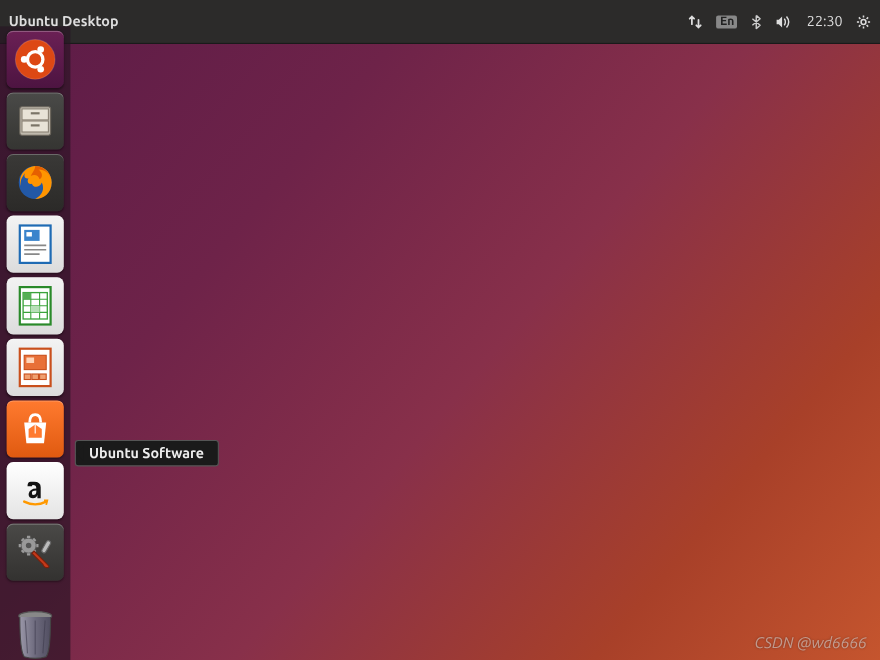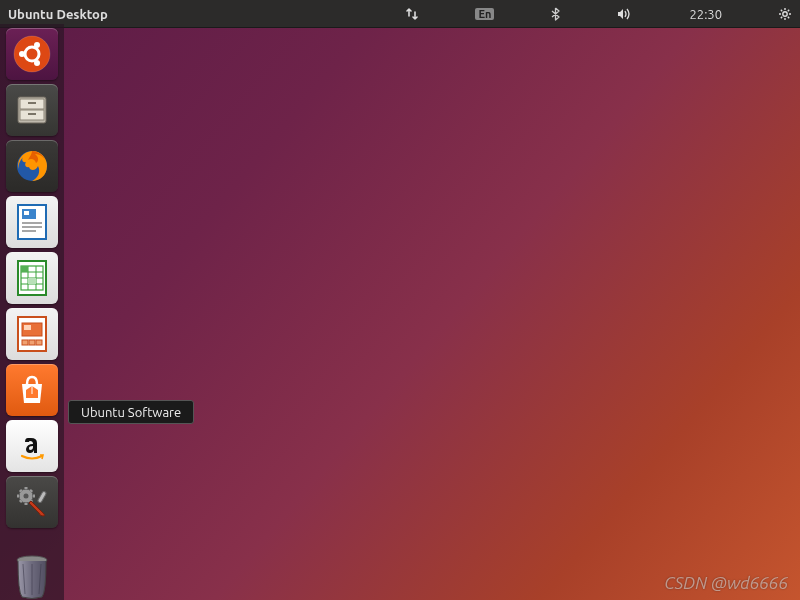--- a/index.html
+++ b/index.html
@@ -4,30 +4,30 @@
 <style>
 * { margin: 0; padding: 0; box-sizing: border-box; }
 body {
   width: 800px; height: 600px;
   font-family: Ubuntu, "Segoe UI", sans-serif;
   overflow: hidden; position: relative;
   background: linear-gradient(130deg, #5b1b47 0%, #6e2349 30%, #88304a 55%, #a84029 80%, #c5552e 100%);
 }
 
 .top-panel {
-  position: absolute; top:0; left:0; right:0; height:28px;
+  position: absolute; top:0; left:0; right:0; height:40px;
   background:#2c2b2a; color:#ddd;
   display:flex; align-items:center; padding:0 8px;
   font-size:13px; font-weight:600;
   border-bottom:1px solid #1a1a1a;
   justify-content:flex-end;
 }
 .panel-left{flex:1;}
 .panel-right{display:flex; align-items:center; gap:12px;}
-.panel-right .ind{display:flex; align-items:center; justify-content:center;margin-left:44px;}
+.panel-right .ind{display:flex; align-items:center; justify-content:center;}
 .lang-box{background:#888; color:#222; border-radius:2px; padding:0 3px; font-size:11px; font-weight:700;}
 
 .launcher{
   position:absolute; top:24px; left:0; bottom:0; width:64px;
   background:rgba(40,20,35,0.65);
   display:flex; flex-direction:column; align-items:center;
   padding-top:4px; gap:4px;
 }
 .tile{
   width:52px; height:52px; border-radius:6px;
@@ -46,29 +46,30 @@
 .tile.settings{background:linear-gradient(#4a4947,#333230);}
 .spacer{flex:1;}
 .trash-tile{width:52px; height:52px; display:flex; align-items:flex-end; justify-content:center;}
 
 .tooltip{
   position:absolute; left:68px; top:400px;
   background:#1a1a1a; color:#eee;
   padding:4px 12px; font-size:13px;
   border-radius:3px; border:1px solid #555;
   white-space:nowrap;
+  font-weight:bold;
 }
 .tooltip::before{
   content:""; position:absolute; left:-7px; top:50%; transform:translateY(-50%);
   border:7px solid transparent; border-right-color:#1a1a1a;
 }
 
 .watermark{
   position:absolute; right:12px; bottom:8px;
-  color:rgba(230,230,230,0.55); font-size:17px;
+  color:rgba(230,230,230,0.55); font-size:14px;
   font-style:italic; text-shadow:0 0 2px rgba(0,0,0,0.4);
 }
 svg{display:block;}
 </style>
 </head>
 <body>
 
 <div class="top-panel">
   <div class="panel-left">Ubuntu Desktop</div>
   <div class="panel-right">

